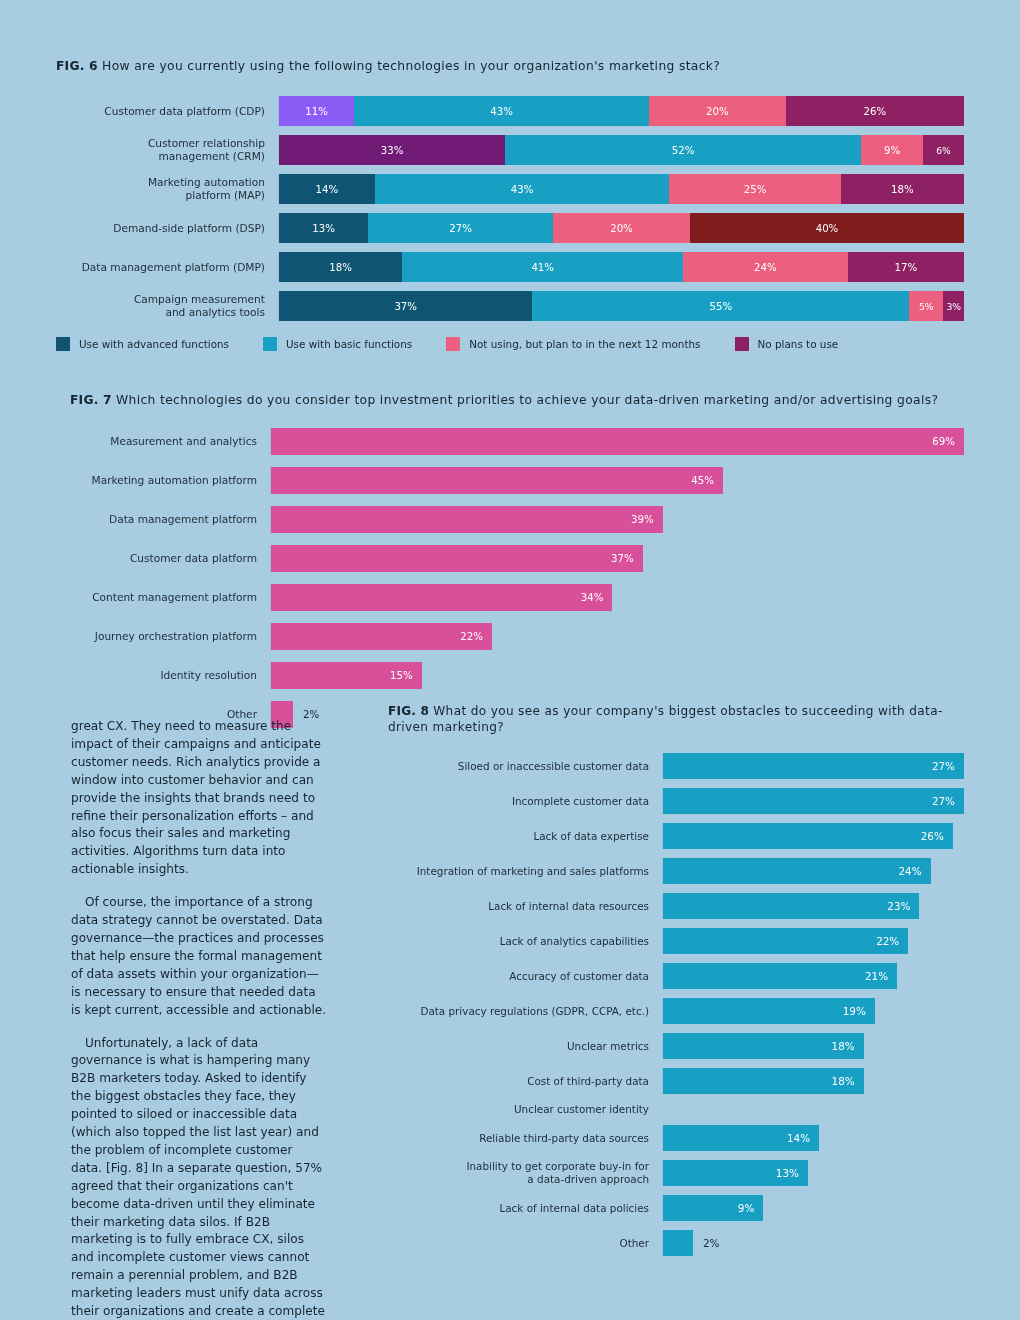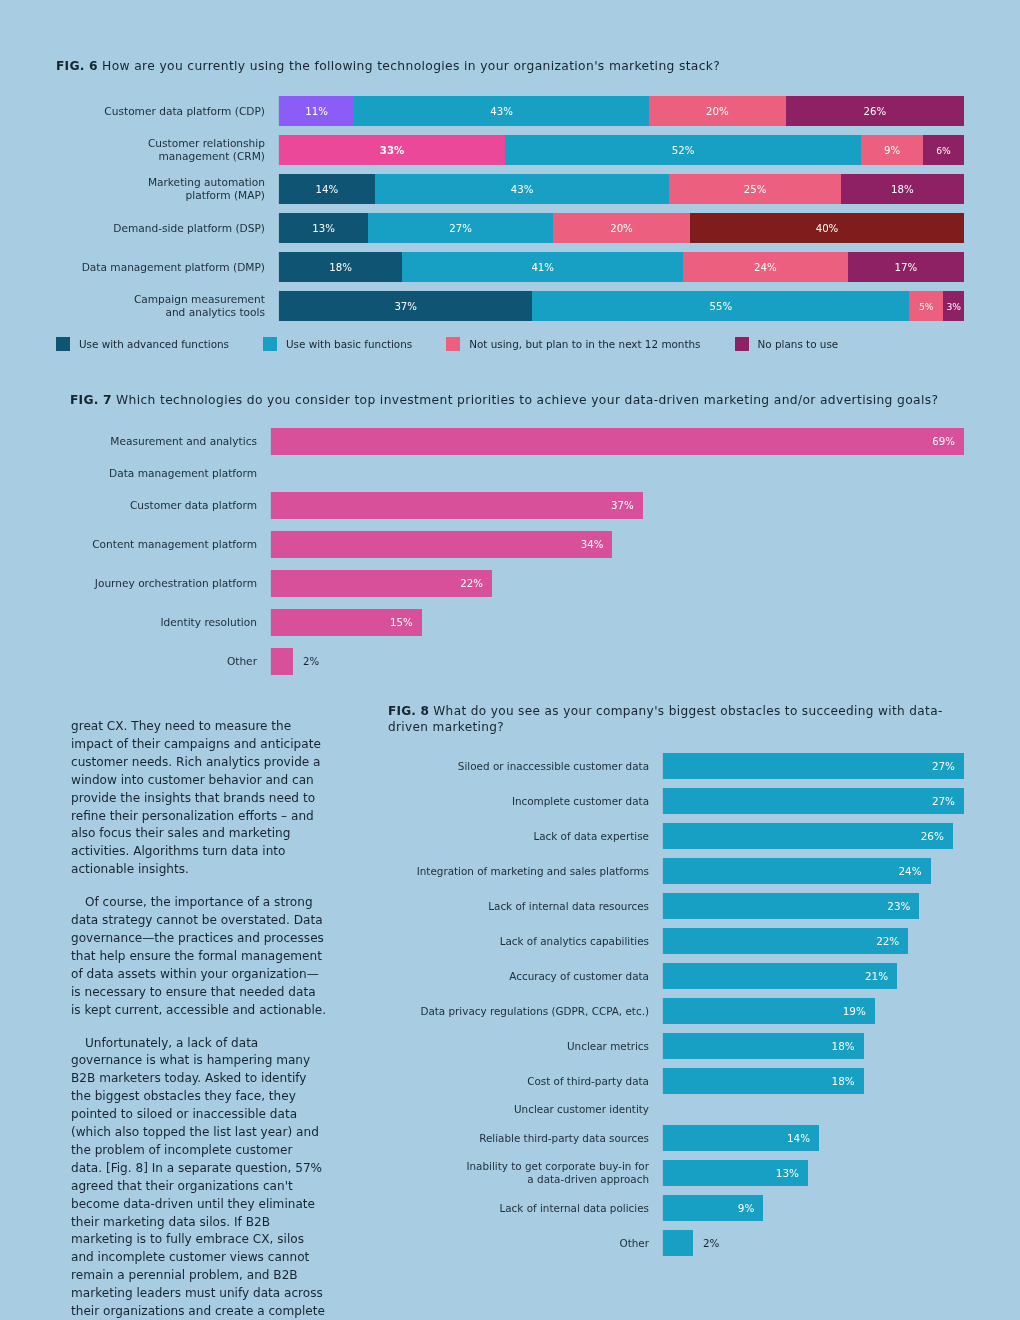--- a/index.html
+++ b/index.html
@@ -189,21 +189,21 @@
             <div class="seg" style="background: rgb(236, 95, 126); flex: 0 0 20%;">20%</div>
             <div class="seg" style="background: rgb(142, 33, 99); flex: 0 0 26%;">26%</div>
           </div>
         </div>
         <div class="row">
           <div class="row-label">
             <div>Customer relationship</div>
             <div>management (CRM)</div>
           </div>
           <div class="track">
-            <div class="seg" style="background: #ec4899; flex: 0 0 33%; font-weight: bold;">33%</div>
+            <div class="seg" style="background: #701a75; flex: 0 0 33%;">33%</div>
             <div class="seg" style="background: rgb(23, 160, 196); flex: 0 0 52%;">52%</div>
             <div class="seg" style="background: rgb(236, 95, 126); flex: 0 0 9%;">9%</div>
             <div class="seg tiny" style="background: rgb(142, 33, 99); flex: 0 0 6%;">6%</div>
           </div>
         </div>
         <div class="row">
           <div class="row-label">
             <div>Marketing automation</div>
             <div>platform (MAP)</div>
           </div>
@@ -278,21 +278,32 @@
         <div class="row">
           <div class="row-label">
             <div>Measurement and analytics</div>
           </div>
           <div class="track">
             <div class="bar" style="width: 100%;">69%</div>
           </div>
         </div>
         <div class="row">
           <div class="row-label">
+            <div>Marketing automation platform</div>
+          </div>
+          <div class="track">
+            <div class="bar" style="width: 65.2174%;">45%</div>
+          </div>
+        </div>
+        <div class="row">
+          <div class="row-label">
             <div>Data management platform</div>
+          </div>
+          <div class="track">
+            <div class="bar" style="width: 56.5217%;">39%</div>
           </div>
         </div>
         <div class="row">
           <div class="row-label">
             <div>Customer data platform</div>
           </div>
           <div class="track">
             <div class="bar" style="width: 53.6232%;">37%</div>
           </div>
         </div>

